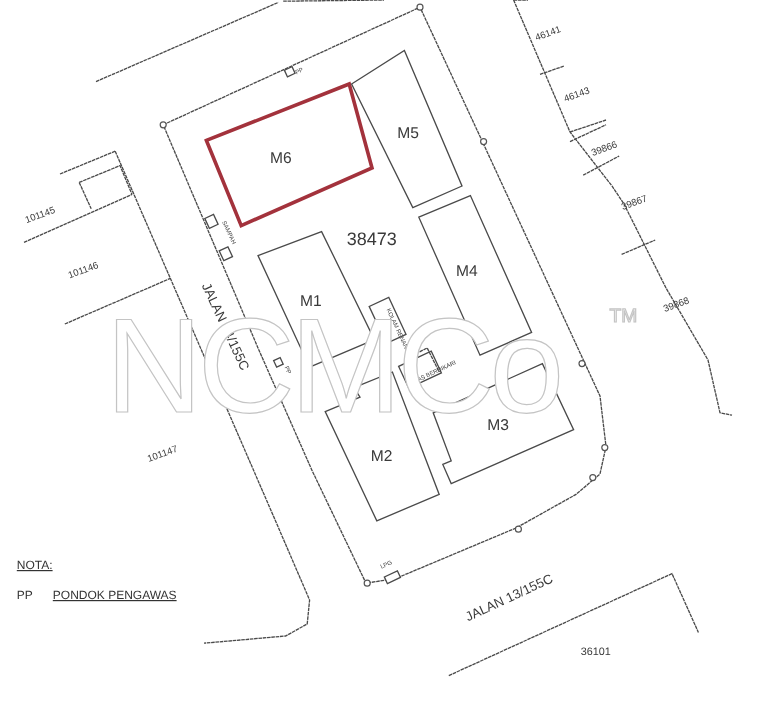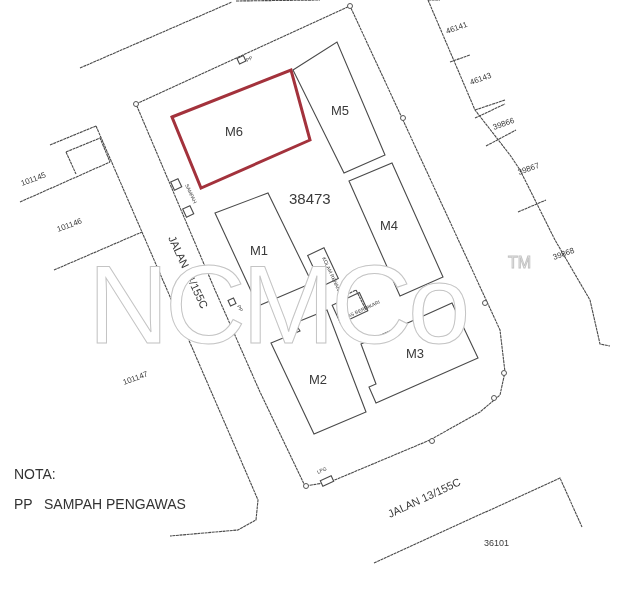--- a/index.html
+++ b/index.html
@@ -5,21 +5,21 @@
     html, body { margin: 0; padding: 0; background: #ffffff; }
     body { width: 636px; height: 600px; overflow: hidden; position: relative;
            font-family: "Liberation Sans", sans-serif; }
     #map { position: absolute; left: 0; top: 0; width: 636px; height: 600px; }
     .ln { fill: none; stroke: #4a4a4a; stroke-width: 1.1; stroke-dasharray: 3 0.6; }
     .bld { fill: #ffffff; stroke: #4a4a4a; stroke-width: 1.1; }
     .sel { fill: #ffffff; stroke: #a3323c; stroke-width: 3; }
     .node { fill: #ffffff; stroke: #555; stroke-width: 1; }
     .lbl { fill: #3a3a3a; font-family: "Liberation Sans", sans-serif; }
     .wm-text { fill: #ffffff; stroke: #c4c4c4; stroke-width: 1; font-family: "Liberation Sans", sans-serif; }
-    .legend { position: absolute; font-size: 14px; color: #333; font-family: "Liberation Sans", sans-serif; }
+    .legend { position: absolute; font-size: 10px; color: #333; font-family: "Liberation Sans", sans-serif; text-decoration: underline; }
   </style>
 </head>
 <body>
 
 <svg id="map" viewBox="0 0 636 600" xmlns="http://www.w3.org/2000/svg">
 
   <path class="ln" d="M80,68 L232,2"></path>
   <path class="ln" d="M236,1 L320,0"></path>
 
   <path class="ln" d="M136,104 L350,6 L402,118 L500,330 L505,372 L500,395 L480,412 L430,440 L330,482 L305,486 L260,392 L215,290 L136,104 Z"></path>
@@ -94,15 +94,15 @@
   <text class="lbl" x="554" y="260" font-size="8" transform="rotate(-20 554 260)">39868</text>
   <text class="lbl" x="484" y="546" font-size="9">36101</text>
 
   <text class="wm-text" x="88" y="343" font-size="112" letter-spacing="-4">NCMCo</text>
   <text class="wm-text" x="508" y="268" font-size="16">TM</text>
 </svg>
 
 <div class="legend" style="left:14px; top:466px;">
   <div>NOTA:</div>
   <div style="margin-top:14px;">
-    <span style="display:inline-block; width:30px;">PP</span><span>SAMPAH PENGAWAS</span>
+    <span style="display:inline-block; width:30px;">PP</span><span>PONDOK PENGAWAS</span>
   </div>
 </div>
 
 </body></html>

